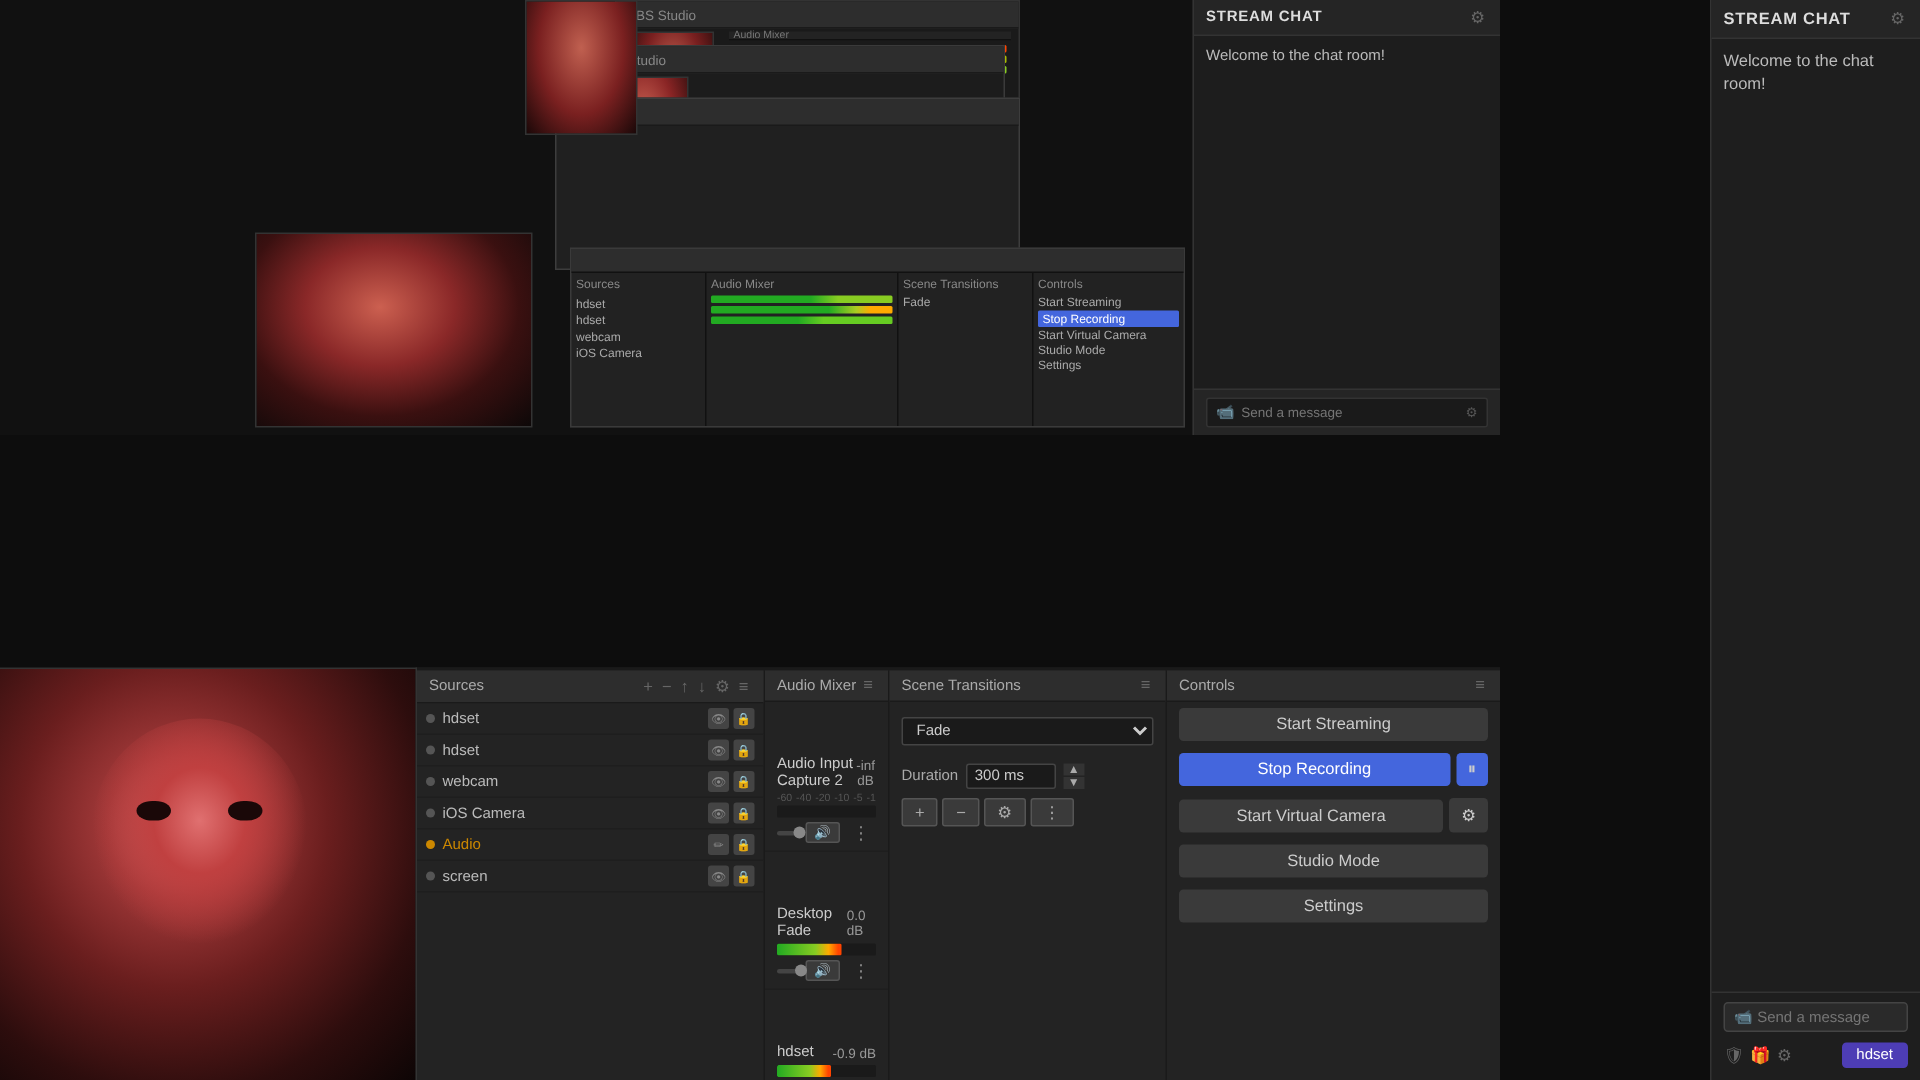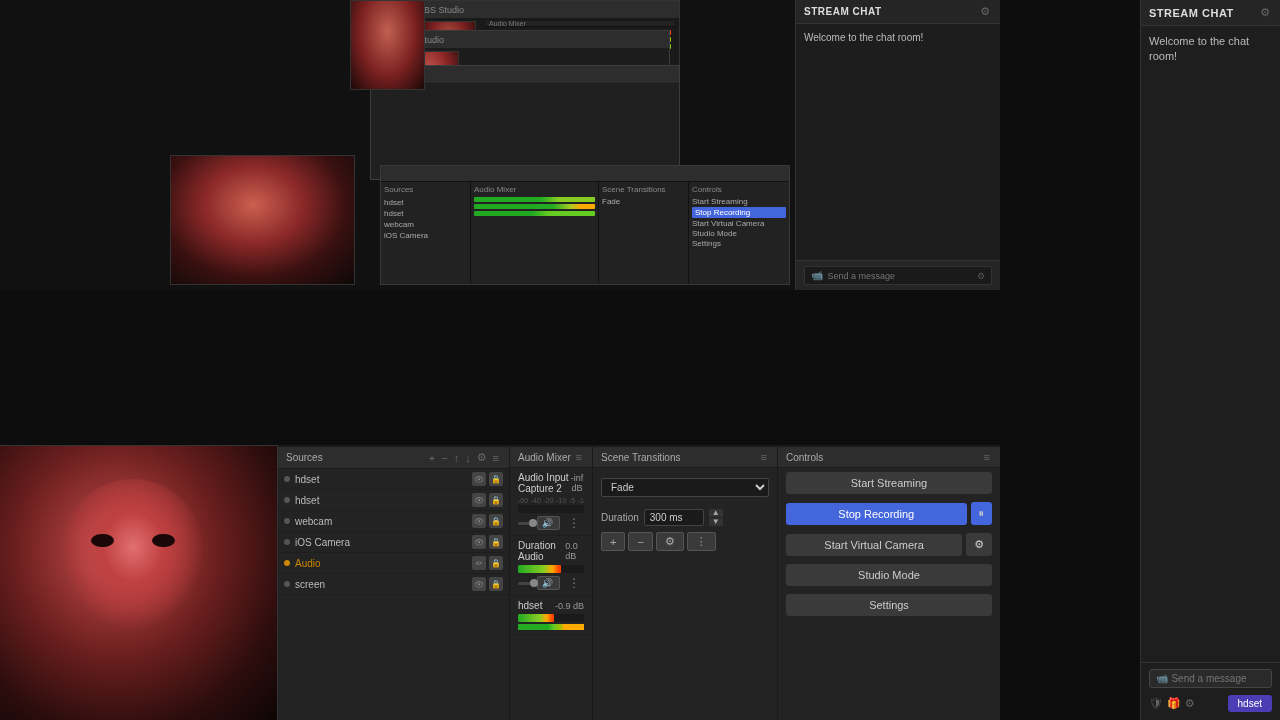--- a/index.html
+++ b/index.html
@@ -72,20 +72,21 @@
       height: 6px;
       border-radius: 50%;
       background: #555;
       margin-right: 5px;
       flex-shrink: 0;
     }
 
     .audio-track {
       padding: 4px 8px;
       border-bottom: 1px solid #1e1e1e;
+      margin-top: 32px;
     }
 
     .audio-track-header {
       display: flex;
       align-items: center;
       justify-content: space-between;
       margin-bottom: 3px;
     }
 
     .audio-track-name {
@@ -535,21 +536,21 @@
               <div class="vol-slider">
                 <div class="vol-thumb"></div>
               </div>
               <button class="btn-sm">🔊</button>
               <button class="three-dot-menu">⋮</button>
             </div>
           </div>
 
           <div class="audio-track">
             <div class="audio-track-header">
-              <span class="audio-track-name">Duration Audio</span>
+              <span class="audio-track-name">Desktop Fade</span>
               <div style="display:flex;align-items:flex-start;gap:4px;">
                 <span class="audio-track-db">0.0 dB</span>
               </div>
             </div>
             <div class="meter-bar">
               <div class="meter-fill" style="width:65%;"></div>
             </div>
             <div class="audio-controls">
               <div class="vol-slider">
                 <div class="vol-thumb" style="left:80%;"></div>

